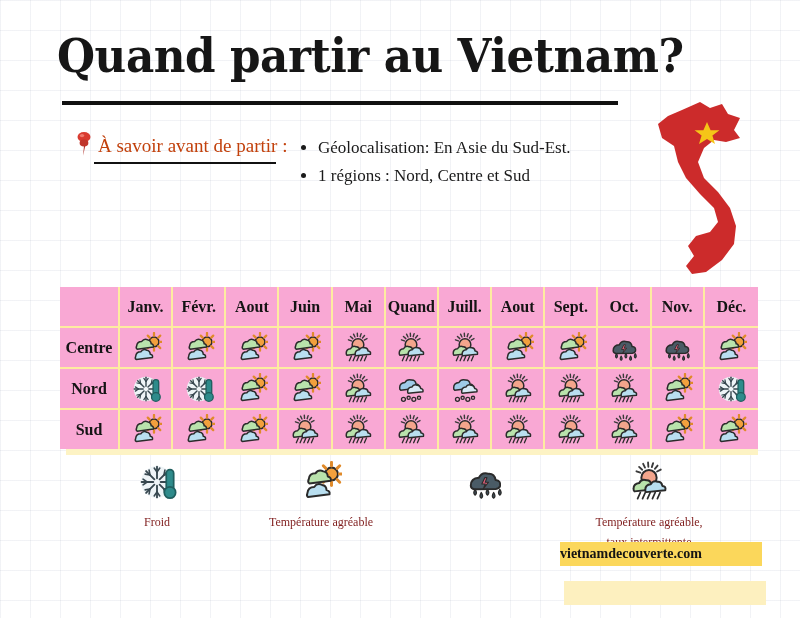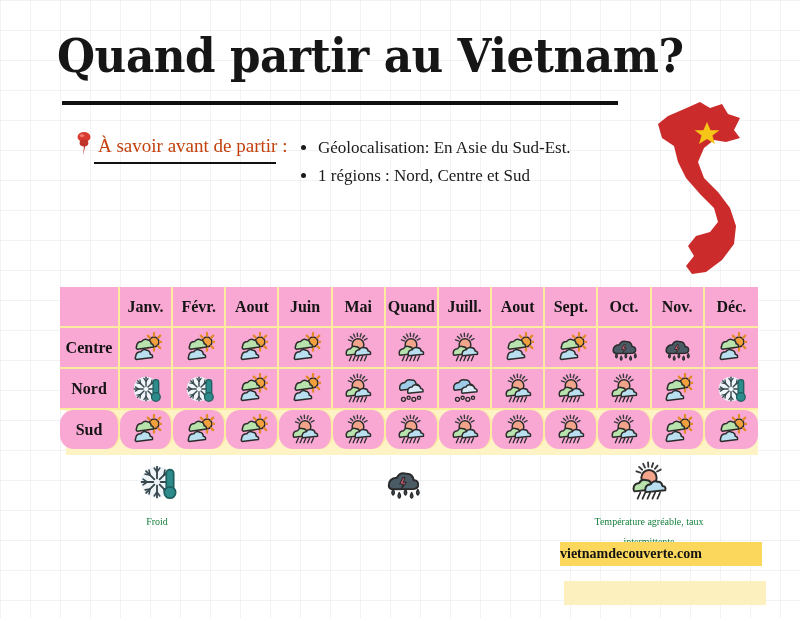--- a/index.html
+++ b/index.html
@@ -63,21 +63,21 @@
     table-layout:fixed;
   }
   .wtable td,.wtable th{
     background:#f9a8d4;
     border-right:2px solid #fdeca0;
     border-bottom:2px solid #fdeca0;
     padding:0;margin:0;
     text-align:center;vertical-align:middle;
   }
   .wtable tr td:last-child,.wtable tr th:last-child{border-right:none;}
-  .wtable tr:last-child td{border-bottom:none;border-radius:14px;}
+  .wtable tr:last-child td{border-bottom:none;}
   .wtable th{
     height:39px;
     font-family:"Liberation Serif", serif;
     font-weight:bold;font-size:16px;color:#141414;
   }
   .corner{width:58px;}
   .rowlab{
     width:58px;height:39px;
     font-weight:bold;font-size:16px;color:#141414;
     font-family:"Liberation Serif", serif;
@@ -86,21 +86,21 @@
   .wcell svg{display:block;margin:0 auto;}
 
   
   .legend{
     position:absolute;left:98px;top:458px;width:610px;
     display:flex;justify-content:space-between;align-items:flex-start;
   }
   .legend-item{width:118px;text-align:center;}
   .legend-icon{height:48px;display:flex;align-items:center;justify-content:center;}
   .legend-text{
-    margin-top:6px;font-size:10px;line-height:20px;color:#15803d;
+    margin-top:6px;font-size:12px;line-height:20px;color:#7f1d1d;
     font-family:"Liberation Serif", serif;
   }
 
   
   .badge-shadow{
     position:absolute;left:564px;top:581px;width:202px;height:24px;
     background:#fdf0bf;
   }
   .badge{
     position:absolute;left:560px;top:542px;width:202px;height:24px;
@@ -864,20 +864,40 @@
           <line x1="22.65685424949238" y1="11.343145750507619" x2="23.39420580218769" y2="7.411694022743712" stroke="#37474f" stroke-width="1.3" stroke-linecap="round"></line>
       <rect x="24.5" y="7" width="6" height="17" rx="3" fill="#2e8b8b" stroke="#1f5f5f" stroke-width="1.4"></rect>
       <circle cx="27.5" cy="25.5" r="4.6" fill="#2e8b8b" stroke="#1f5f5f" stroke-width="1.4"></circle>
         </svg>
       </div>
     <div class="legend-text">Froid</div>
   </div>
   <div class="legend-item">
     <div class="legend-icon">
         <svg viewBox="0 0 34 34" width="42" height="42">
+      <g>
+        <circle cx="25.5" cy="10.5" r="5.2" fill="#f2a03d" stroke="#2b2b2b" stroke-width="1.6" stroke-linecap="round" stroke-linejoin="round"></circle>
+        <line x1="31.9" y1="10.5" x2="34.9" y2="10.5" stroke="#e08a2a" stroke-width="2.4" stroke-linecap="round"></line>
+            <line x1="30.025483399593906" y1="15.025483399593904" x2="32.14680374315355" y2="17.146803743153548" stroke="#e08a2a" stroke-width="2.4" stroke-linecap="round"></line>
+            <line x1="25.5" y1="16.9" x2="25.5" y2="19.9" stroke="#e08a2a" stroke-width="2.4" stroke-linecap="round"></line>
+            <line x1="20.974516600406098" y1="15.025483399593906" x2="18.853196256846452" y2="17.146803743153548" stroke="#e08a2a" stroke-width="2.4" stroke-linecap="round"></line>
+            <line x1="19.1" y1="10.5" x2="16.1" y2="10.500000000000002" stroke="#e08a2a" stroke-width="2.4" stroke-linecap="round"></line>
+            <line x1="20.974516600406094" y1="5.974516600406096" x2="18.853196256846452" y2="3.853196256846454" stroke="#e08a2a" stroke-width="2.4" stroke-linecap="round"></line>
+            <line x1="25.5" y1="4.1" x2="25.5" y2="1.0999999999999996" stroke="#e08a2a" stroke-width="2.4" stroke-linecap="round"></line>
+            <line x1="30.025483399593902" y1="5.974516600406095" x2="32.14680374315355" y2="3.8531962568464513" stroke="#e08a2a" stroke-width="2.4" stroke-linecap="round"></line>
+      </g>
+      <path d="M7 15 q0.5 -5 5.5 -5 q2.5 -3.6 6.4 -1.6 q3.4 0.4 3.6 4.2 q3 0.6 2.4 3.4 L7.6 18.2 q-1.6 -1 -0.6 -3.2 Z" fill="#b9e3ac" stroke="#2b2b2b" stroke-width="1.6" stroke-linecap="round" stroke-linejoin="round"></path>
+      <path d="M6 26 q0.5 -5 5.5 -5 q2.5 -3.6 6.4 -1.6 q3.4 0.4 3.6 4.2 q3 0.6 2.4 3.4 L6.6 29.2 q-1.6 -1 -0.6 -3.2 Z" fill="#b9dff0" stroke="#2b2b2b" stroke-width="1.6" stroke-linecap="round" stroke-linejoin="round"></path>
+        </svg>
+      </div>
+    <div class="legend-text">Température agréable</div>
+  </div>
+  <div class="legend-item">
+    <div class="legend-icon">
+        <svg viewBox="0 0 34 34" width="42" height="42">
       <path d="M5.5 20 q0 -6 6.5 -6.4 q2.4 -5 8 -3.2 q4.6 -0.2 5.6 5 q4.4 0.4 3.6 4.8 q-0.6 2.2 -3.4 2.4 L8.4 22.8 q-2.8 -0.4 -2.9 -2.8 Z" fill="#4a5b66" stroke="#2b2b2b" stroke-width="1.6" stroke-linecap="round" stroke-linejoin="round"></path>
       <path d="M16.8 13.5 L14.4 18.6 L17.3 18.6 L15.6 22.6 L19.8 17.2 L17.2 17.2 L18.6 13.5 Z" fill="#e0607a" stroke="#2b2b2b" stroke-width="0.9" stroke-linejoin="round"></path>
       <path d="M9 23 q-2.1 3.3 0 4.6 q2.1 -1.3 0 -4.6 Z" fill="#3d4f5c" stroke="#2b2b2b" stroke-width="1.1" stroke-linejoin="round"></path>
           <path d="M14 25.5 q-2.1 3.3 0 4.6 q2.1 -1.3 0 -4.6 Z" fill="#3d4f5c" stroke="#2b2b2b" stroke-width="1.1" stroke-linejoin="round"></path>
           <path d="M19 23 q-2.1 3.3 0 4.6 q2.1 -1.3 0 -4.6 Z" fill="#3d4f5c" stroke="#2b2b2b" stroke-width="1.1" stroke-linejoin="round"></path>
           <path d="M24 25.5 q-2.1 3.3 0 4.6 q2.1 -1.3 0 -4.6 Z" fill="#3d4f5c" stroke="#2b2b2b" stroke-width="1.1" stroke-linejoin="round"></path>
           <path d="M29 23 q-2.1 3.3 0 4.6 q2.1 -1.3 0 -4.6 Z" fill="#3d4f5c" stroke="#2b2b2b" stroke-width="1.1" stroke-linejoin="round"></path>
         </svg>
       </div>
   </div>

